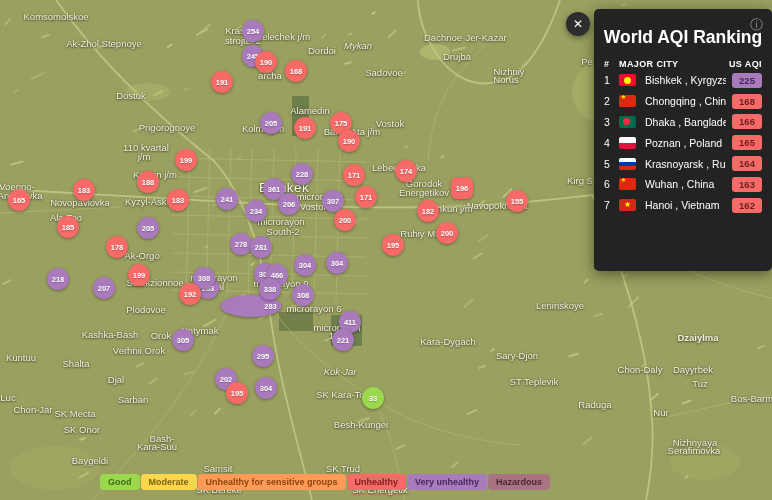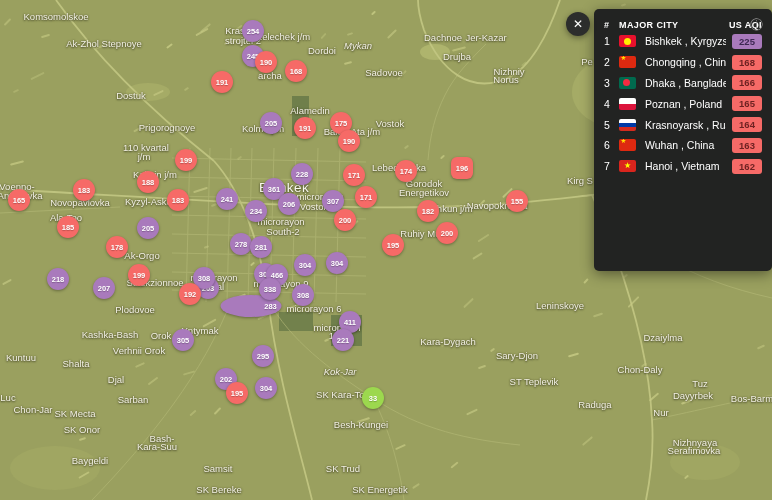--- a/index.html
+++ b/index.html
@@ -231,21 +231,21 @@
       <span class="map-label" style="left: 281px; top: 221px;">microrayon</span>
       <span class="map-label" style="left: 283px; top: 231px;">South-2</span>
       <span class="map-label" style="left: 155px; top: 174px;">Kalinin j/m</span>
       <span class="map-label" style="left: 150px; top: 201px;">Kyzyl-Asker</span>
       <span class="map-label" style="left: 80px; top: 202px;">Novopavlovka</span>
       <span class="map-label" style="left: 66px; top: 217px;">Ala-Too</span>
       <span class="map-label" style="left: 17px; top: 186px;">Voenno-</span>
       <span class="map-label" style="left: 20px; top: 195px;">Antonovka</span>
       <span class="map-label" style="left: 142px; top: 255px;">Ak-Orgo</span>
       <span class="map-label" style="left: 155px; top: 282px;">Selekzionnoe</span>
-      <span class="map-label" style="left: 135px; top: 309px;">Plodovoe</span>
+      <span class="map-label" style="left: 146px; top: 309px;">Plodovoe</span>
       <span class="map-label" style="left: 214px; top: 277px;">microrayon</span>
       <span class="map-label" style="left: 216px; top: 286px;">Djal</span>
       <span class="map-label" style="left: 281px; top: 283px;">microrayon 9</span>
       <span class="map-label" style="left: 314px; top: 308px;">microrayon 6</span>
       <span class="map-label" style="left: 337px; top: 327px;">microrayon</span>
       <span class="map-label" style="left: 334px; top: 335px;">12</span>
       <span class="map-label" style="left: 200px; top: 330px;">Yntymak</span>
       <span class="map-label" style="left: 161px; top: 335px;">Orok</span>
       <span class="map-label" style="left: 110px; top: 334px;">Kashka-Bash</span>
       <span class="map-label" style="left: 139px; top: 350px;">Verhnii Orok</span>
@@ -265,23 +265,23 @@
       <span class="map-label" style="left: 340px; top: 371px; font-style: italic;">Kok-Jar</span>
       <span class="map-label" style="left: 343px; top: 394px;">SK Kara-Too</span>
       <span class="map-label" style="left: 361px; top: 424px;">Besh-Kungei</span>
       <span class="map-label" style="left: 343px; top: 468px;">SK Trud</span>
       <span class="map-label" style="left: 380px; top: 489px;">SK Energetik</span>
       <span class="map-label" style="left: 560px; top: 305px;">Leninskoye</span>
       <span class="map-label" style="left: 448px; top: 341px;">Kara-Dygach</span>
       <span class="map-label" style="left: 517px; top: 355px;">Sary-Djon</span>
       <span class="map-label" style="left: 534px; top: 381px;">ST Teplevik</span>
       <span class="map-label" style="left: 595px; top: 404px;">Raduga</span>
-      <span class="map-label" style="left: 663px; top: 337px;">Dzaiylma</span>
+      <span class="map-label" style="left: 698px; top: 337px; font-weight: bold;">Dzaiylma</span>
       <span class="map-label" style="left: 640px; top: 369px;">Chon-Daly</span>
-      <span class="map-label" style="left: 693px; top: 369px; margin-top: 26px;">Dayyrbek</span>
+      <span class="map-label" style="left: 693px; top: 369px;">Dayyrbek</span>
       <span class="map-label" style="left: 700px; top: 383px;">Tuz</span>
       <span class="map-label" style="left: 757px; top: 398px;">Bos-Barmak</span>
       <span class="map-label" style="left: 661px; top: 412px;">Nur</span>
       <span class="map-label" style="left: 695px; top: 442px;">Nizhnyaya</span>
       <span class="map-label" style="left: 694px; top: 450px;">Serafimovka</span>
       <div class="marker vu" style="left: 253px; top: 31px;">254</div>
       <div class="marker vu" style="left: 253px; top: 56px;">245</div>
       <div class="marker u" style="left: 266px; top: 62px;">190</div>
       <div class="marker u" style="left: 296px; top: 71px;">168</div>
       <div class="marker u" style="left: 222px; top: 82px;">191</div>
@@ -304,21 +304,21 @@
       <div class="marker vu" style="left: 256px; top: 211px;">234</div>
       <div class="marker vu" style="left: 274px; top: 189px;">361</div>
       <div class="marker vu" style="left: 302px; top: 174px;">228</div>
       <div class="marker vu" style="left: 289px; top: 204px;">206</div>
       <div class="marker vu" style="left: 333px; top: 201px;">307</div>
       <div class="marker u" style="left: 354px; top: 175px;">171</div>
       <div class="marker u" style="left: 366px; top: 197px;">171</div>
       <div class="marker u" style="left: 406px; top: 171px;">174</div>
       <div class="marker u" style="left: 345px; top: 220px;">200</div>
       <div class="marker u" style="left: 393px; top: 245px;">195</div>
-      <div class="marker u" style="left: 462px; top: 168px; border-radius: 6px;">196</div>
+      <div class="marker u" style="left: 462px; top: 188px; border-radius: 6px;">196</div>
       <div class="marker u" style="left: 517px; top: 201px;">155</div>
       <div class="marker u" style="left: 428px; top: 211px;">182</div>
       <div class="marker u" style="left: 447px; top: 233px;">200</div>
       <div class="marker vu" style="left: 208px; top: 248px; margin-top: 40px;">203</div>
       <div class="marker vu" style="left: 241px; top: 244px;">278</div>
       <div class="marker vu" style="left: 261px; top: 247px;">281</div>
       <div class="marker vu" style="left: 204px; top: 278px;">308</div>
       <div class="marker u" style="left: 190px; top: 294px;">192</div>
       <div class="marker vu" style="left: 251px; top: 306px; padding-left: 39px;">283</div>
       <div class="marker vu" style="left: 305px; top: 265px;">304</div>
@@ -330,25 +330,34 @@
       <div class="marker vu" style="left: 226px; top: 335px; margin-top: 44px;">202</div>
       <div class="marker vu" style="left: 183px; top: 340px;">305</div>
       <div class="marker vu" style="left: 263px; top: 356px;">295</div>
       <div class="marker vu" style="left: 266px; top: 388px;">304</div>
       <div class="marker u" style="left: 237px; top: 393px;">195</div>
       <div class="marker vu" style="left: 350px; top: 322px;">411</div>
       <div class="marker vu" style="left: 343px; top: 340px;">221</div>
       <div class="marker g" style="left: 373px; top: 398px;">33</div>
     </div>
 
+  <div class="legend" id="legend">
+      <span class="legend-chip" style="background: rgb(156, 216, 78); color: rgb(63, 107, 21);">Good</span>
+      <span class="legend-chip" style="background: rgb(253, 214, 75); color: rgb(124, 100, 16);">Moderate</span>
+      <span class="legend-chip" style="background: rgb(255, 155, 87); color: rgb(140, 69, 17);">Unhealthy for sensitive groups</span>
+      <span class="legend-chip" style="background: rgb(246, 106, 103); color: rgb(126, 31, 31);">Unhealthy</span>
+      <span class="legend-chip" style="background: rgb(169, 122, 188); color: rgb(70, 41, 92);">Very unhealthy</span>
+      <span class="legend-chip" style="background: rgb(168, 115, 131); color: rgb(78, 37, 51);">Hazardous</span>
+    </div>
 
   <div class="close-btn">✕</div>
 
   <div class="panel">
     <div class="info-icon">ⓘ</div>
+    <div class="panel-title">World AQI Ranking</div>
     <div class="cols">
       <span>#</span>
       <span class="c-city">MAJOR CITY</span>
       <span class="c-aqi">US AQI</span>
     </div>
     <div id="rows">
         <div class="row">
           <span>1</span>
           <span class="flag flag-kg"></span>
           <span class="city">Bishkek , Kyrgyzstan</span>

